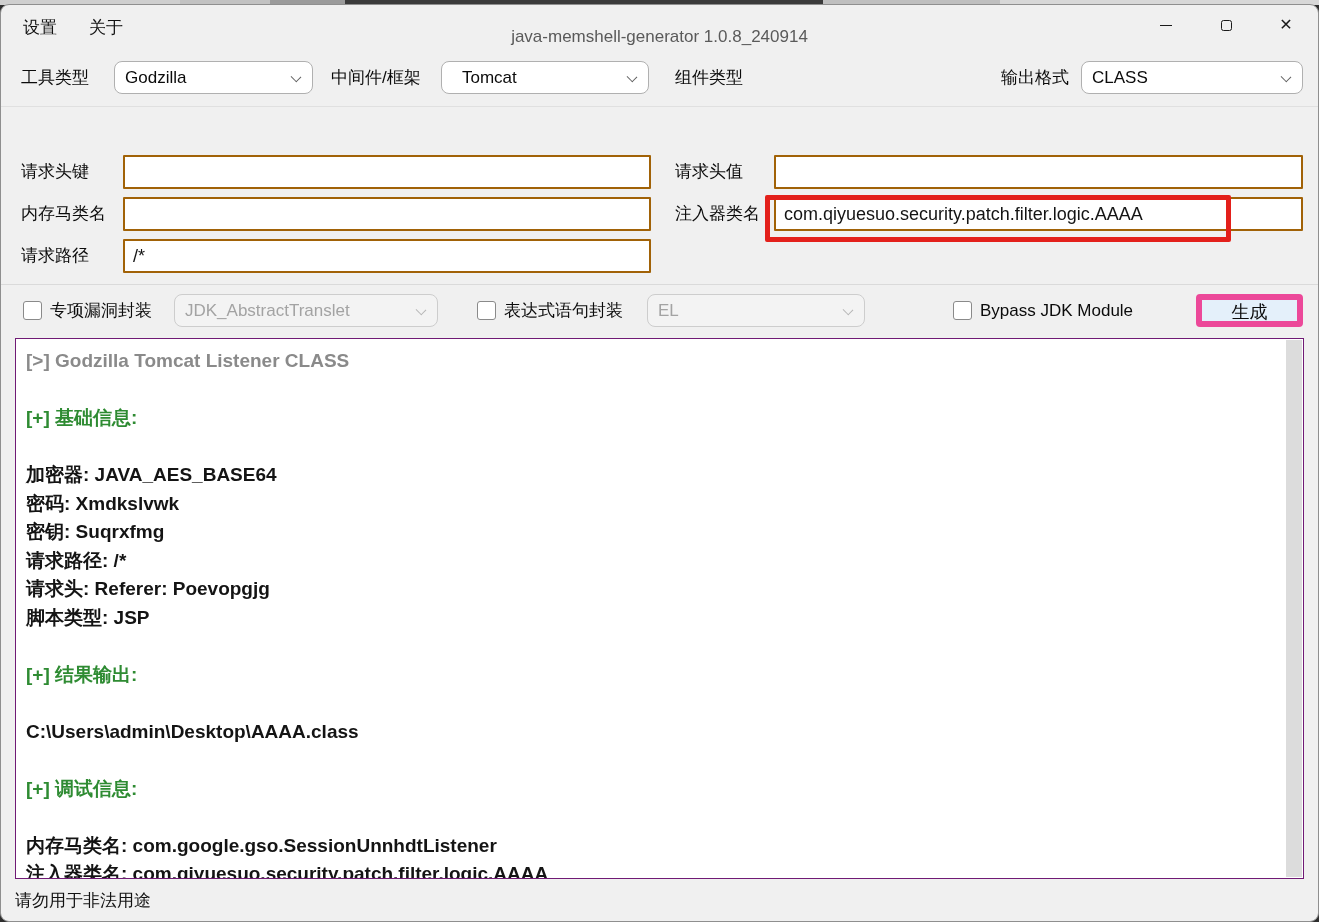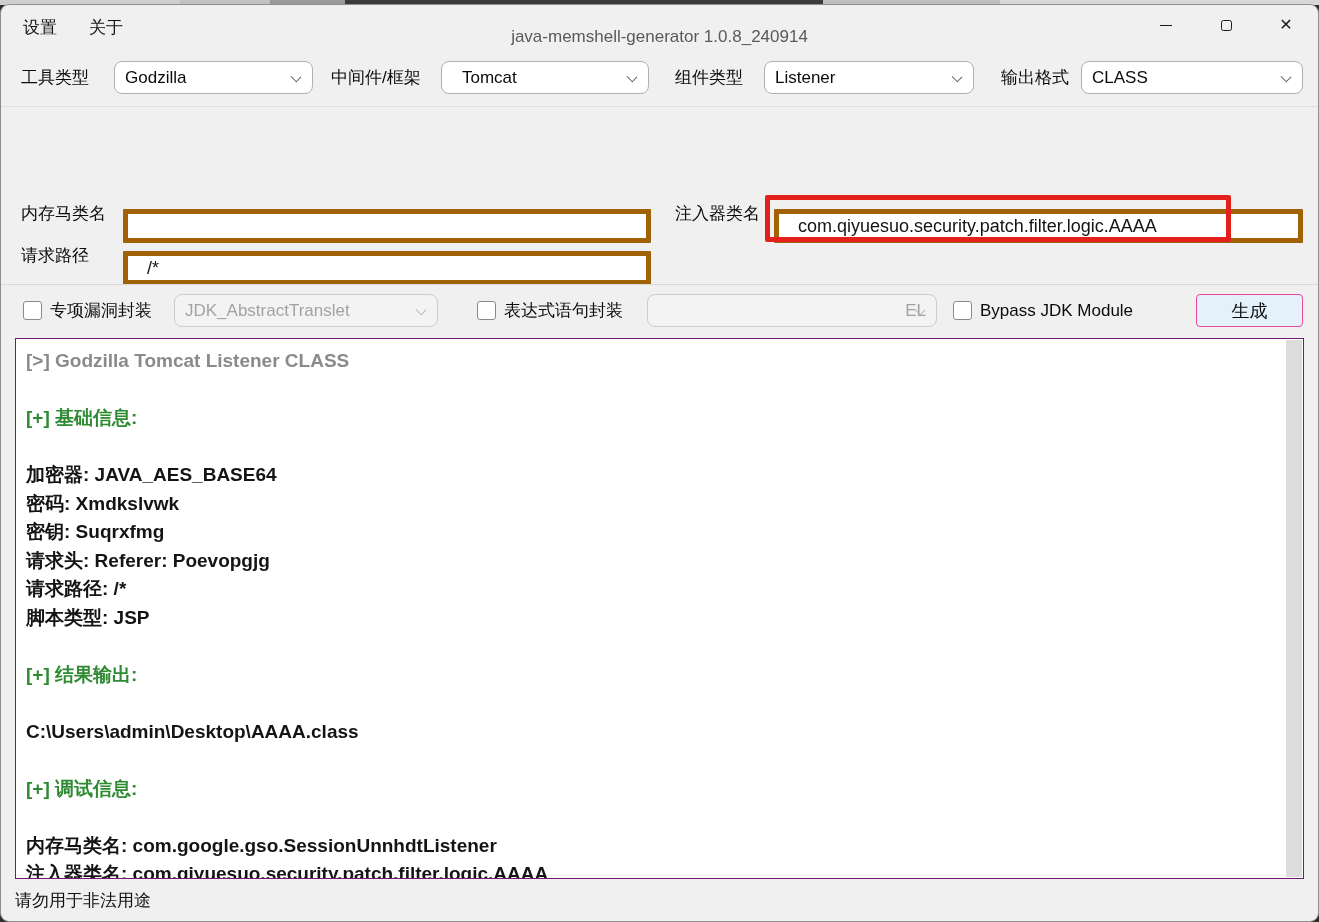--- a/index.html
+++ b/index.html
@@ -40,45 +40,45 @@
 
   .flabel { position:absolute; top:0; height:34px; line-height:34px; font-size:17px; color:#0b0b0b; white-space:nowrap; }
 
   .sel { position:absolute; top:0; height:33px; background:#fff; border:1px solid #b0b0b0; border-radius:8px;
          display:flex; align-items:center; padding:0 10px; font-size:17px; color:#0b0b0b; cursor:default; }
   .sel .chev { position:absolute; right:12px; top:11px; width:8px; height:8px;
          border-right:1.6px solid #5f5f5f; border-bottom:1.6px solid #5f5f5f; transform:rotate(45deg) scaleY(.9); }
   .sel.disabled { background:#f3f3f3; border-color:#cdcdcd; color:#a3a3a3; }
   .sel.disabled .chev { border-color:#b5b5b5; }
 
-  .tinput { position:absolute; top:12px; height:34px; background:#fff; border:5px solid #a16207; border-radius:1px;
-            font-size:18px; color:#141414; padding:0 19px; font-family:"Liberation Sans","DejaVu Sans",sans-serif; outline:none; }
+  .tinput { position:absolute; top:0; height:34px; background:#fff; border:2px solid #a16207; border-radius:1px;
+            font-size:18px; color:#141414; padding:0 8px; font-family:"Liberation Sans","DejaVu Sans",sans-serif; outline:none; }
 
   
   #lab-tool  { left:20px; }   #sel-tool  { left:113px; width:199px; }
   #lab-mid   { left:330px; }  #sel-mid   { left:440px; width:208px;padding-left:20px; }
   #lab-comp  { left:674px; }  #sel-comp  { left:763px; width:210px; }
   #lab-fmt   { left:1000px; } #sel-fmt   { left:1080px; width:222px; }
 
   
   .lab-l { left:20px; }  .inp-l { left:122px; width:528px; }
   .lab-r { left:674px; } .inp-r { left:773px; width:529px; }
 
   
   .red-box { position:absolute; left:764px; top:190px; width:466px; height:47px;
              border:5px solid #e3201b; border-radius:2px; pointer-events:none; z-index:5; }
 
   
   .cbx { position:absolute; top:7px; width:19px; height:19px; background:#fff; border:1px solid #8a8a8a; border-radius:3px; }
   #cb1 { left:22px; } #cb2 { left:476px; } #cb3 { left:952px; }
   #lab-cb1 { left:49px; } #lab-cb2 { left:503px; } #lab-cb3 { left:979px; }
   #sel-jdk { left:173px; width:264px; }
-  #sel-el  { left:646px; width:290px;justify-content:flex-end; }
+  #sel-el  { left:646px; width:218px; }
   .gen-btn { position:absolute; left:1195px; top:0; width:107px; height:33px; background:#e4f0fa;
-             border:1px solid #ec4899; border-radius:4px; font-size:18px; color:#0b0b0b;
+             border:6px solid #ec4899; border-radius:4px; font-size:18px; color:#0b0b0b;
              font-family:"Liberation Sans","DejaVu Sans",sans-serif; }
 
   
   .output { position:absolute; left:14px; top:333px; width:1289px; height:541px;
             background:#fff; border:1px solid #701a75; overflow:hidden; }
   .output .lines { padding:8px 30px 0 10px; }
   .oline { font-size:19px; font-weight:bold; line-height:28.5px; height:28.5px; white-space:pre; color:#141414; }
   .oline.gray  { color:#8a8a8a; }
   .oline.green { color:#2e8b32; }
   .vscroll { position:absolute; top:1px; right:1px; bottom:1px; width:16px; background:#dcdcdc; }
@@ -114,34 +114,36 @@
     <div class="sel" id="sel-tool">
       <span>Godzilla</span>
       <span class="chev"></span>
     </div>
     <span class="flabel" id="lab-mid">中间件/框架</span>
     <div class="sel" id="sel-mid">
       <span>Tomcat</span>
       <span class="chev"></span>
     </div>
     <span class="flabel" id="lab-comp">组件类型</span>
-    <div class="sel" id="sel-comp">
-      <span>Listener</span>
-      <span class="chev"></span>
-    </div>
     <span class="flabel" id="lab-fmt">输出格式</span>
     <div class="sel" id="sel-fmt">
       <span>CLASS</span>
       <span class="chev"></span>
     </div>
   </div>
 
   <div class="sep" id="sep1"></div>
 
 
+  <div class="row" id="row3">
+    <span class="flabel lab-l">请求头键</span>
+    <input class="tinput inp-l" type="text" value="" style="">
+    <span class="flabel lab-r">请求头值</span>
+    <input class="tinput inp-r" type="text" value="" style="">
+  </div>
 
   <div class="row" id="row4">
     <span class="flabel lab-l">内存马类名</span>
     <input class="tinput inp-l" type="text" value="" style="">
     <span class="flabel lab-r">注入器类名</span>
     <input class="tinput inp-r" type="text" value="com.qiyuesuo.security.patch.filter.logic.AAAA" style="">
   </div>
   <div class="red-box"></div>
 
   <div class="row" id="row5">
@@ -171,22 +173,22 @@
 
   <div class="output">
     <div class="lines">
         <div class="oline gray">[&gt;] Godzilla Tomcat Listener CLASS</div>
         <div class="oline">&nbsp;</div>
         <div class="oline green">[+] 基础信息:</div>
         <div class="oline">&nbsp;</div>
         <div class="oline plain">加密器: JAVA_AES_BASE64</div>
         <div class="oline plain">密码: Xmdkslvwk</div>
         <div class="oline plain">密钥: Suqrxfmg</div>
+        <div class="oline plain">请求路径: /*</div>
         <div class="oline plain">请求头: Referer: Poevopgjg</div>
-        <div class="oline plain">请求路径: /*</div>
         <div class="oline plain">脚本类型: JSP</div>
         <div class="oline">&nbsp;</div>
         <div class="oline green">[+] 结果输出:</div>
         <div class="oline">&nbsp;</div>
         <div class="oline plain">C:\Users\admin\Desktop\AAAA.class</div>
         <div class="oline">&nbsp;</div>
         <div class="oline green">[+] 调试信息:</div>
         <div class="oline">&nbsp;</div>
         <div class="oline plain">内存马类名: com.google.gso.SessionUnnhdtListener</div>
         <div class="oline plain">注入器类名: com.qiyuesuo.security.patch.filter.logic.AAAA</div>

